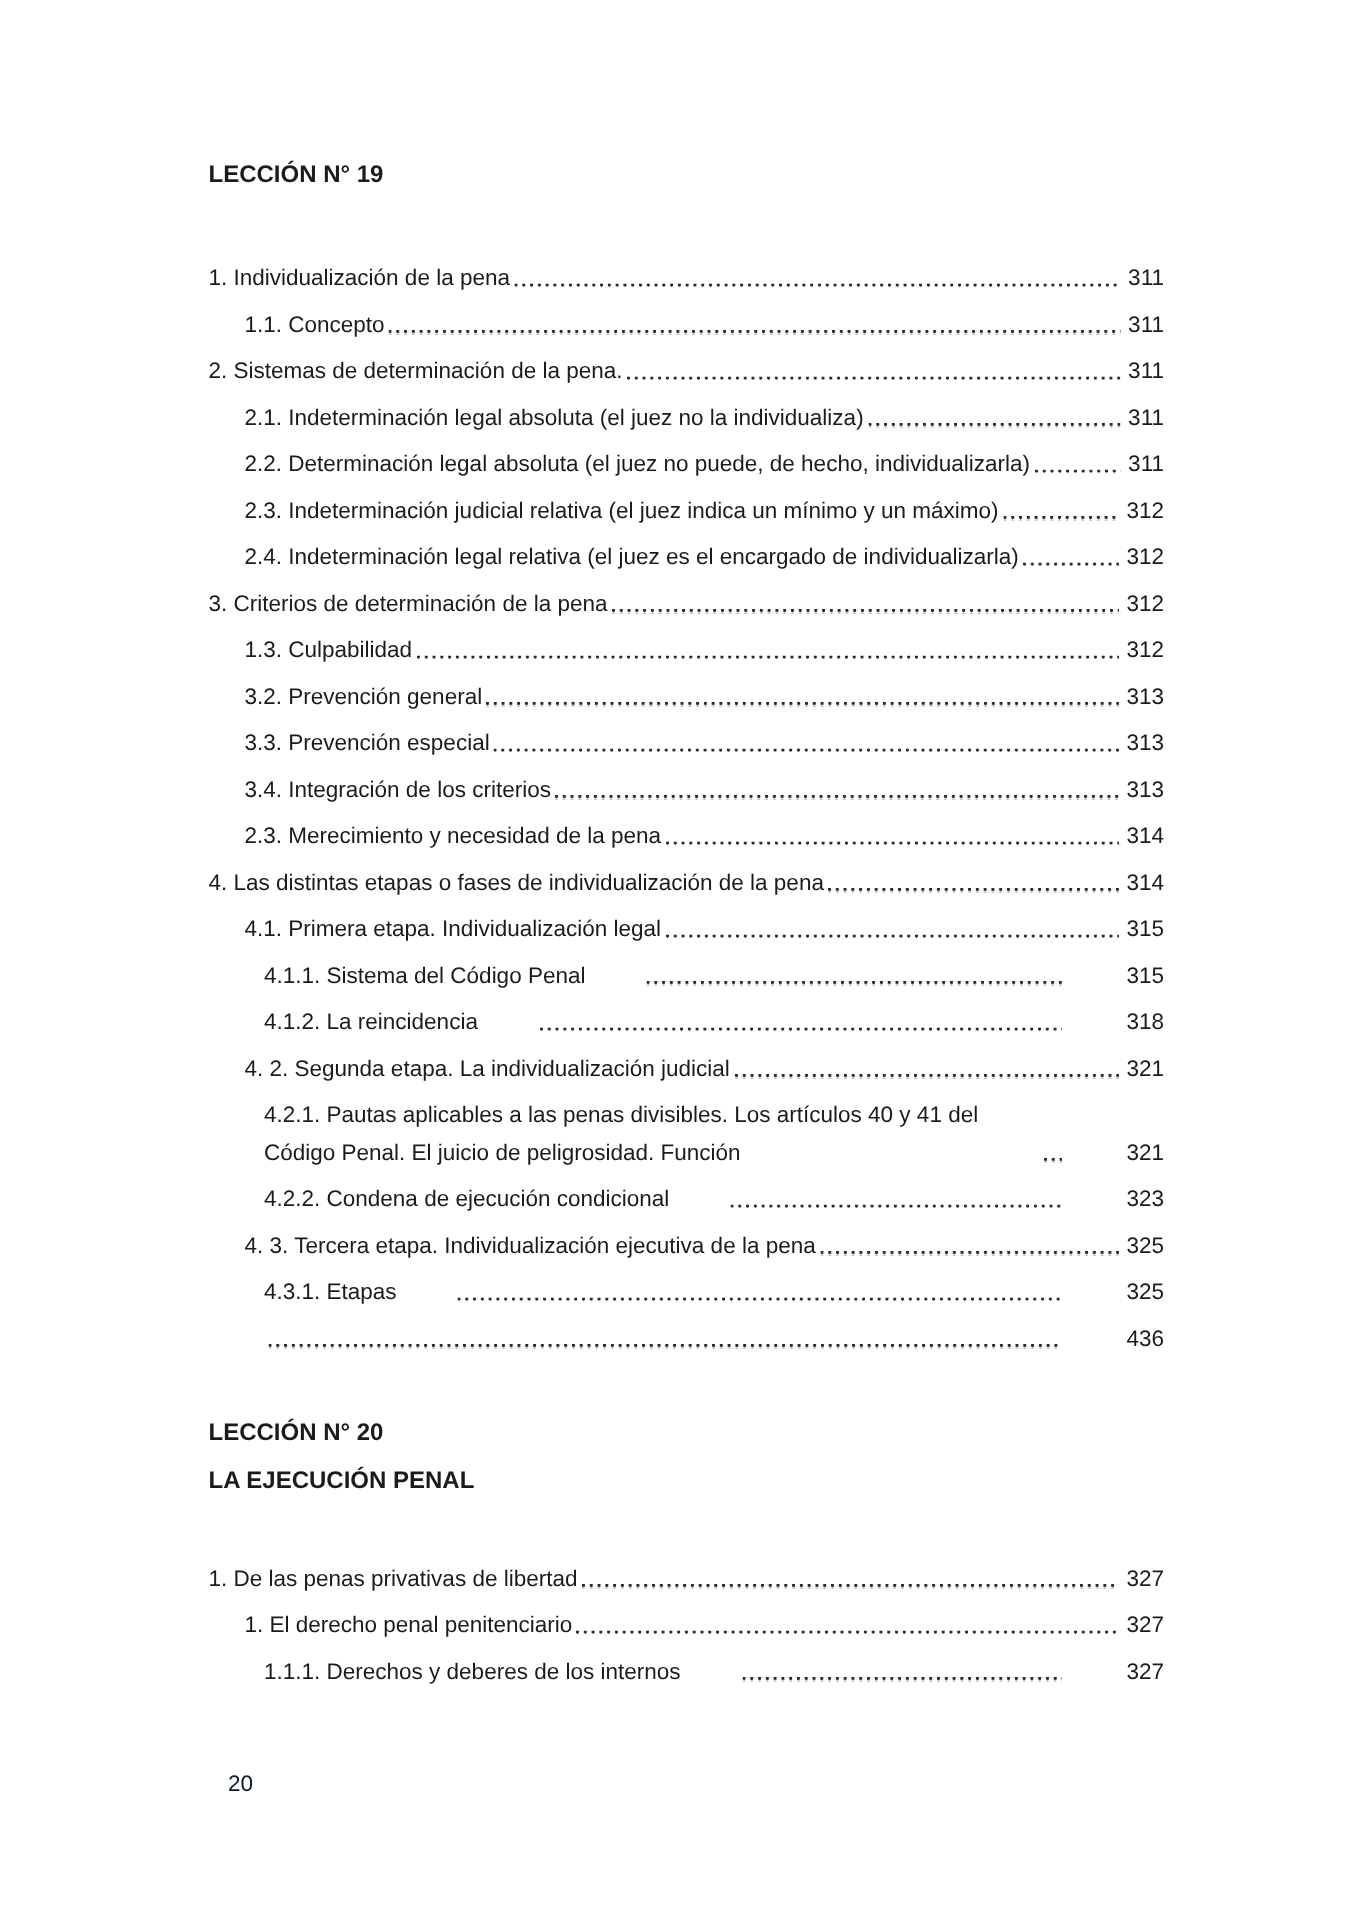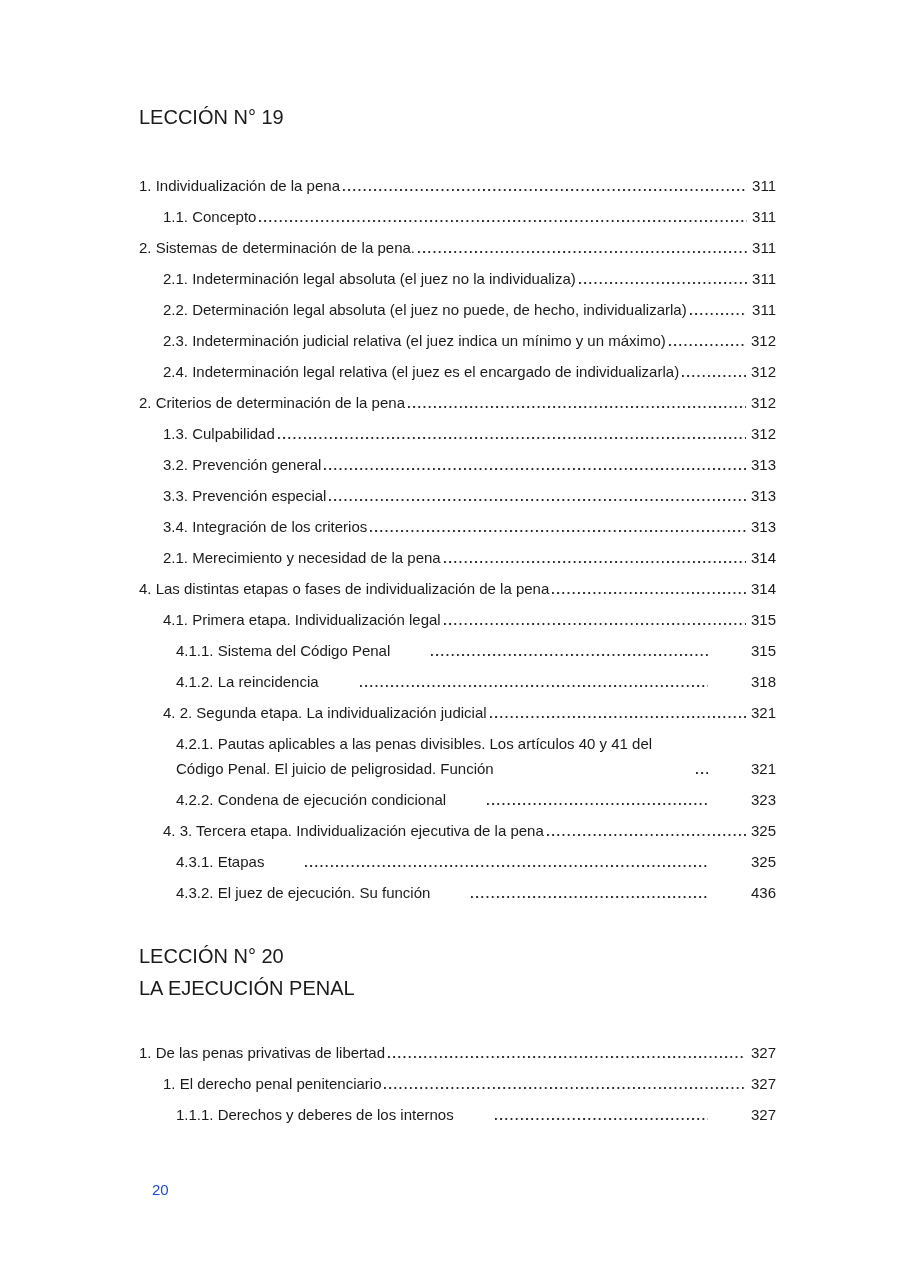--- a/index.html
+++ b/index.html
@@ -19,22 +19,22 @@
   .content {
     position: absolute;
     left: 139px;
     top: 101px;
     width: 637px;
   }
   .section + .section {
     margin-top: 35px;
   }
   .heading {
-    font-weight: 400;
-    font-size: 20px;
+    font-weight: 700;
+    font-size: 16px;
     line-height: 32px;
     white-space: nowrap;
   }
   .toc-list {
     margin-top: 40px;
   }
   .section:nth-child(2) .toc-list {
     margin-top: 36px;
   }
   .toc-row {
@@ -63,21 +63,21 @@
     flex: 0 0 auto;
     padding-left: 5px;
     line-height: 25px;
   }
   .footer {
     position: absolute;
     left: 152px;
     top: 1180px;
     font-size: 15px;
     line-height: 20px;
-    color: #1d4ed8;
+    color: #0f172a;
   }
 </style>
 </head>
 <body>
 
 <div class="page">
   <div class="content">
   <div class="section">
     <div class="heading">LECCIÓN N° 19</div>
     <div class="toc-list">
@@ -117,21 +117,21 @@
     <span class="toc-page">312</span>
   </div>
 
   <div class="toc-row lvl2">
     <span class="toc-label">2.4. Indeterminación legal relativa (el juez es el encargado de individualizarla)</span>
     <span class="toc-dots"></span>
     <span class="toc-page">312</span>
   </div>
 
   <div class="toc-row lvl1">
-    <span class="toc-label">2. Criterios de determinación de la pena</span>
+    <span class="toc-label">3. Criterios de determinación de la pena</span>
     <span class="toc-dots"></span>
     <span class="toc-page">312</span>
   </div>
 
   <div class="toc-row lvl2">
     <span class="toc-label">1.3. Culpabilidad</span>
     <span class="toc-dots"></span>
     <span class="toc-page">312</span>
   </div>
 
@@ -147,21 +147,21 @@
     <span class="toc-page">313</span>
   </div>
 
   <div class="toc-row lvl2">
     <span class="toc-label">3.4. Integración de los criterios</span>
     <span class="toc-dots"></span>
     <span class="toc-page">313</span>
   </div>
 
   <div class="toc-row lvl2">
-    <span class="toc-label">2.1. Merecimiento y necesidad de la pena</span>
+    <span class="toc-label">2.3. Merecimiento y necesidad de la pena</span>
     <span class="toc-dots"></span>
     <span class="toc-page">314</span>
   </div>
 
   <div class="toc-row lvl1">
     <span class="toc-label">4. Las distintas etapas o fases de individualización de la pena</span>
     <span class="toc-dots"></span>
     <span class="toc-page">314</span>
   </div>
 
@@ -207,21 +207,20 @@
     <span class="toc-page">325</span>
   </div>
 
   <div class="toc-row lvl3">
     <span class="toc-label">4.3.1. Etapas</span>
     <span class="toc-dots"></span>
     <span class="toc-page">325</span>
   </div>
 
   <div class="toc-row lvl3">
-    <span class="toc-label">4.3.2. El juez de ejecución. Su función</span>
     <span class="toc-dots"></span>
     <span class="toc-page">436</span>
   </div>
 </div>
   </div>
 
   <div class="section">
     <div class="heading">LECCIÓN N° 20</div>
     <div class="heading">LA EJECUCIÓN PENAL</div>
     <div class="toc-list">

